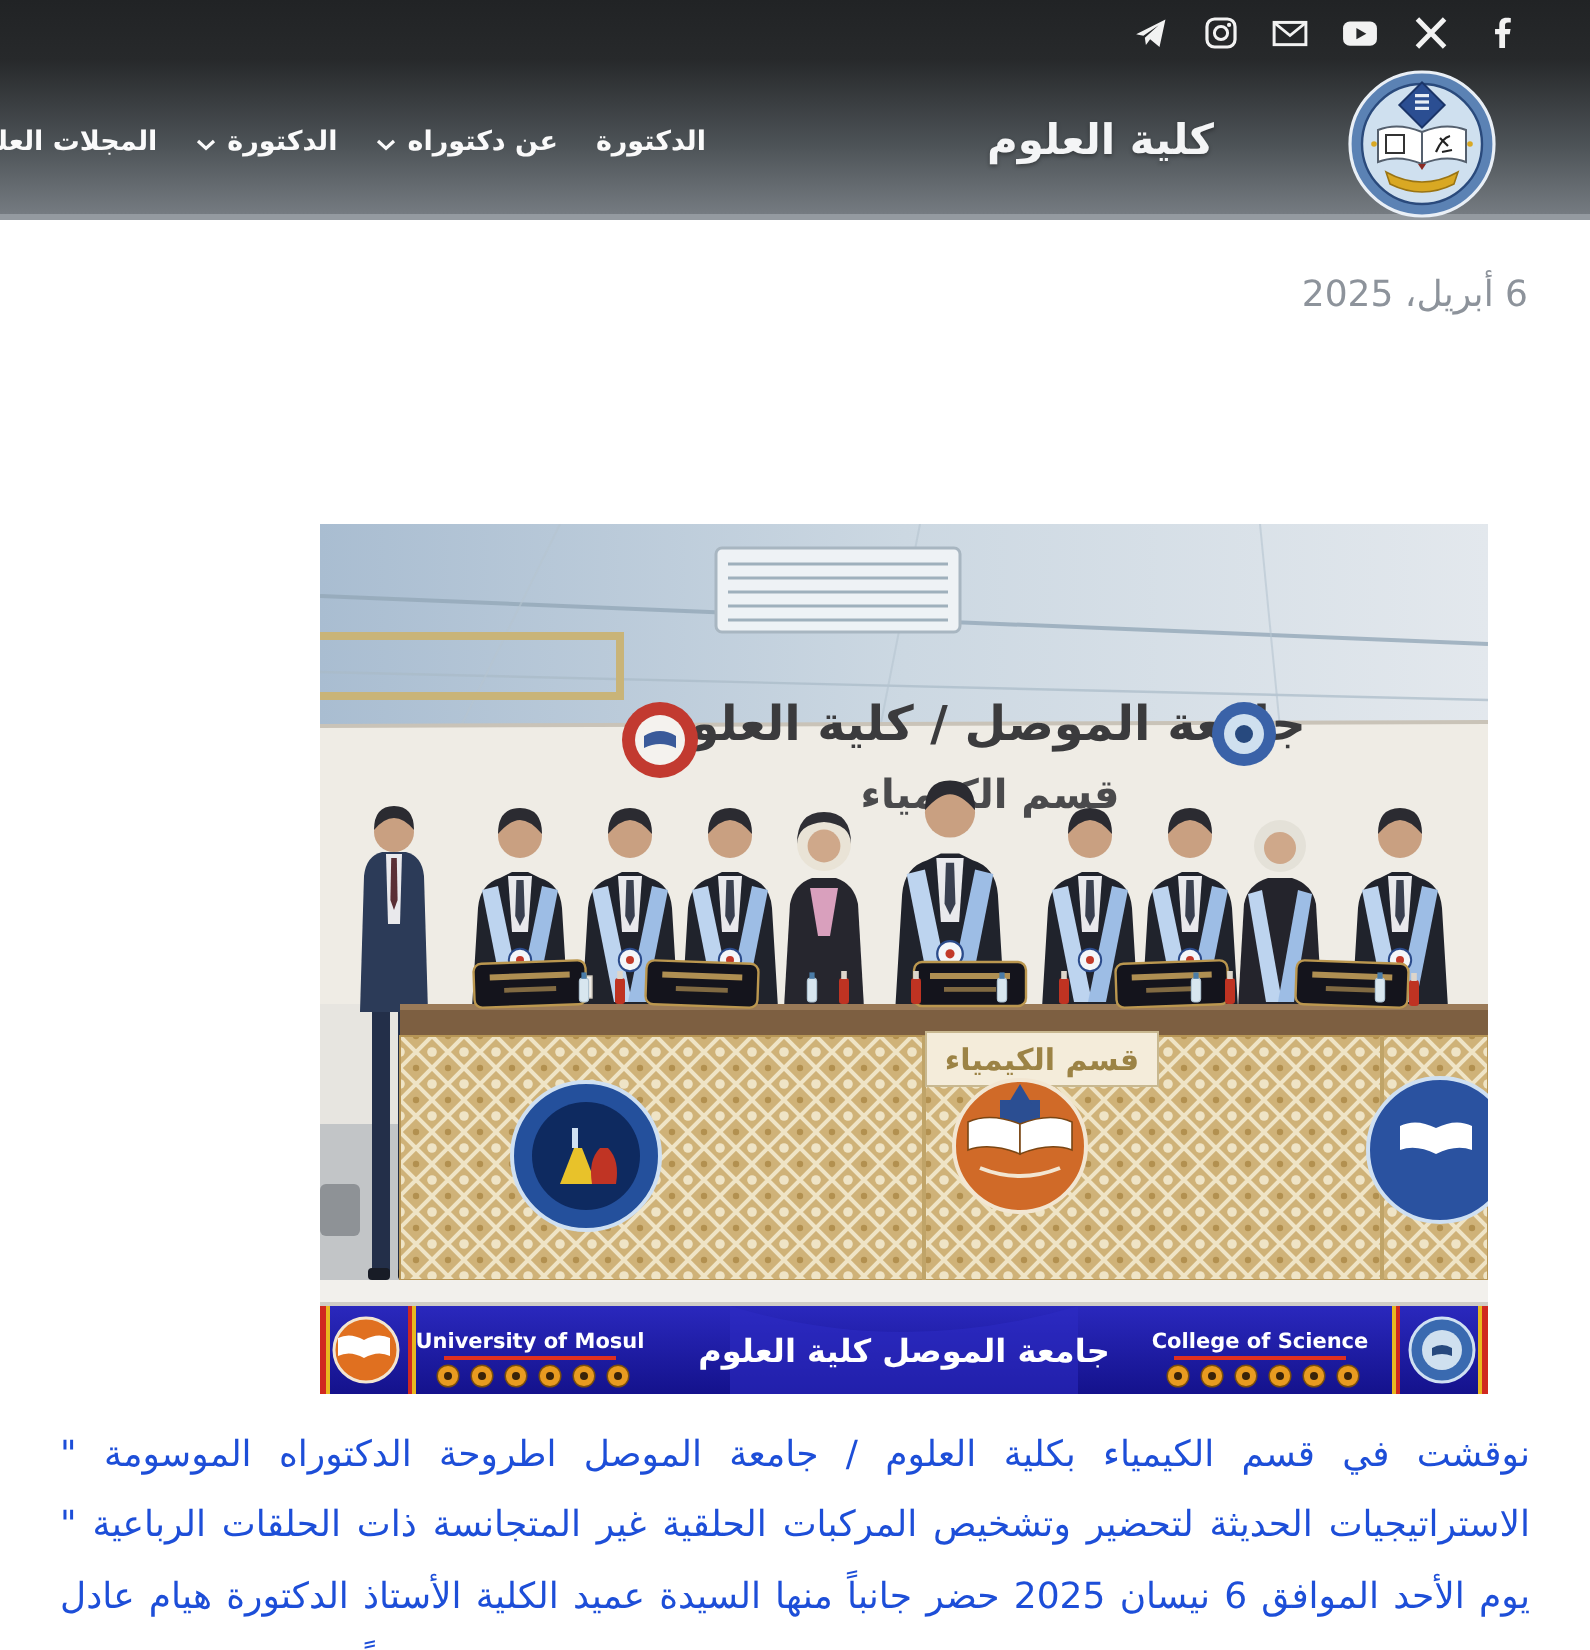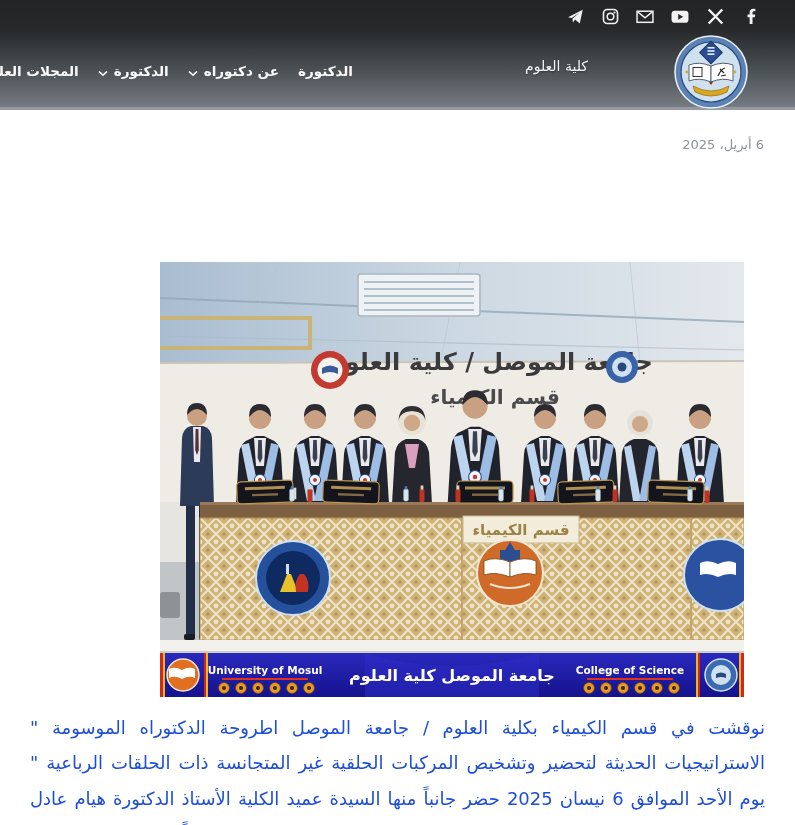--- a/index.html
+++ b/index.html
@@ -11,35 +11,35 @@
   .site-header {
     position:absolute; left:0; top:0; width:795px; height:110px;
     background:linear-gradient(180deg,#212325 0%, #27292b 28%, #4d5357 68%, #757b81 100%);
     border-bottom:3px solid #949aa0;
   }
   .social-bar { position:absolute; top:7px; right:36px; display:flex; gap:17px; align-items:center; }
   .social-btn { width:18px; height:18px; display:flex; align-items:center; justify-content:center; cursor:pointer; }
   .social-btn svg { display:block; }
 
   .site-title {
-    position:absolute; top:58px; right:207px; color:#f4f5f6; font-size:14px; font-weight:normal;
+    position:absolute; top:58px; right:188px; color:#f4f5f6; font-size:21px; font-weight:bold;
     direction:rtl; letter-spacing:0; text-shadow:0 1px 2px rgba(0,0,0,.35);
   }
   .logo-wrap { position:absolute; top:34px; right:46px; width:76px; height:76px; cursor:pointer; }
 
   .main-nav {
     position:absolute; top:62px; left:8px; width:345px;
     direction:rtl; display:flex; gap:19px; align-items:center;
   }
   .nav-item { display:flex; align-items:center; gap:6px; color:#fafafa; font-size:13.5px; font-weight:bold; cursor:pointer; white-space:nowrap; }
   .nav-item .chev { display:inline-block; margin-top:2px; }
 
   
   .article-date {
-    position:absolute; top:137px; right:31px; color:#8d939b; font-size:13px; direction:rtl;
+    position:absolute; top:137px; right:31px; color:#8d939b; font-size:18px; direction:rtl;
   }
   .article-title {
     position:absolute; top:170px; left:30px; width:735px;
     color:#1565d0; font-size:19.5px; font-weight:bold; line-height:2.05;
     direction:rtl; text-align:center;
   }
   .photo-frame { position:absolute; left:160px; top:262px; width:584px; height:435px; }
   .photo-frame svg { display:block; }
   .article-body {
     position:absolute; top:710px; left:30px; width:735px;

